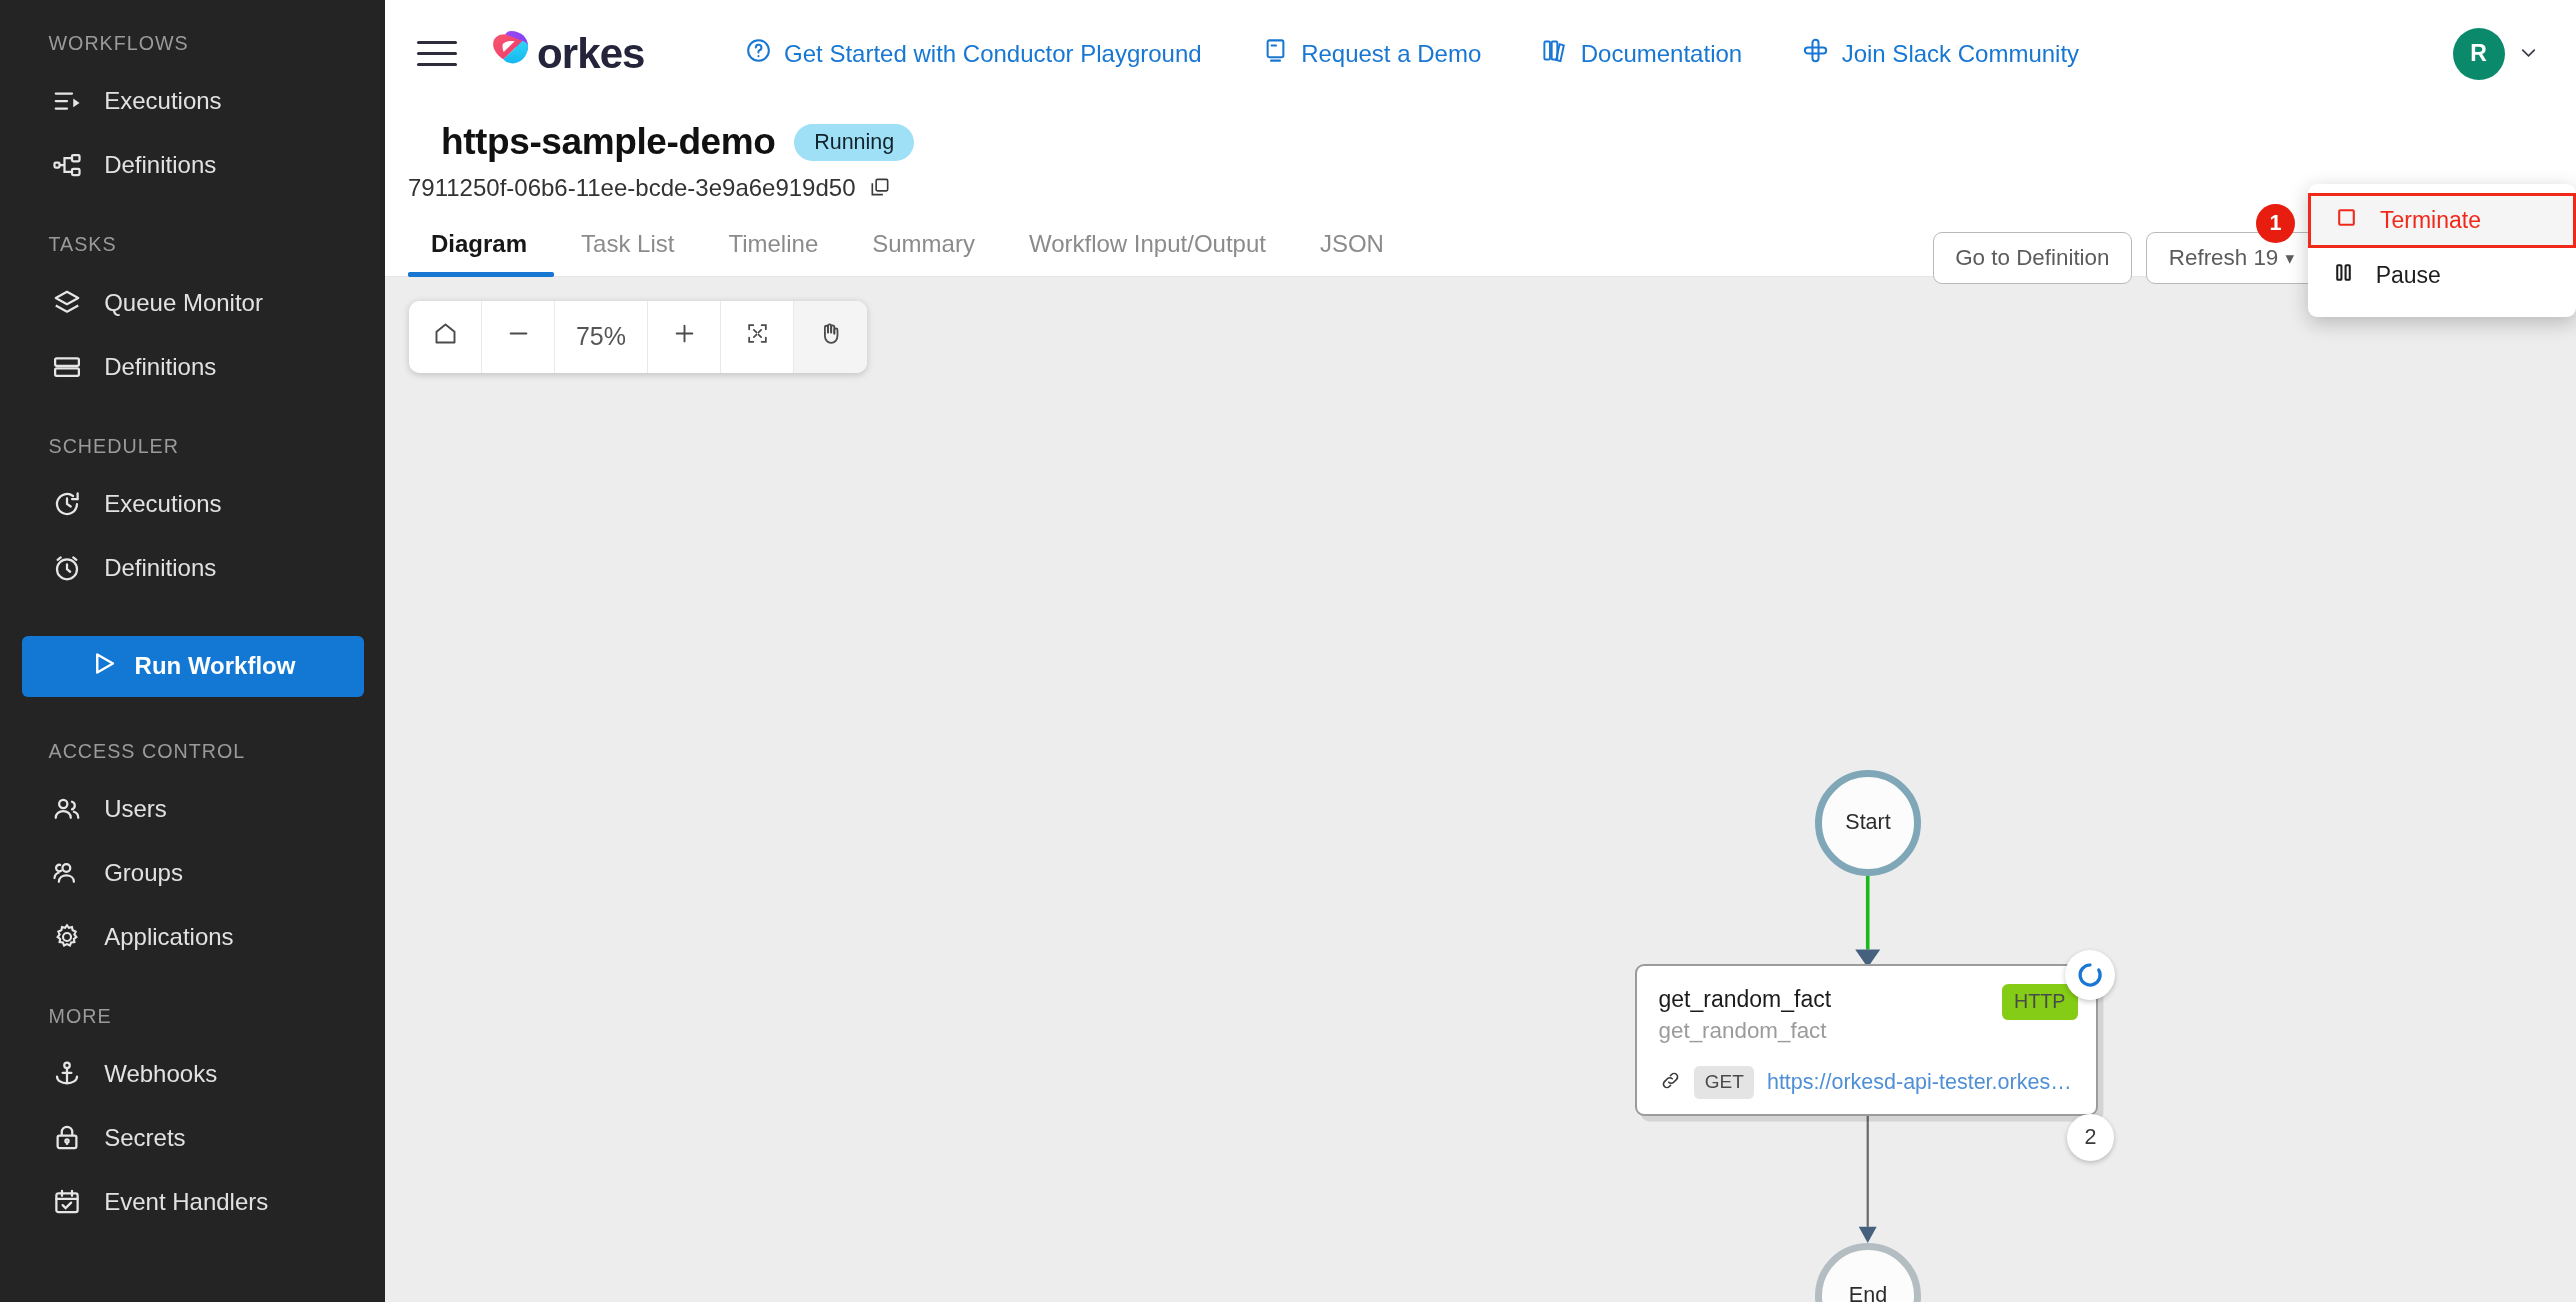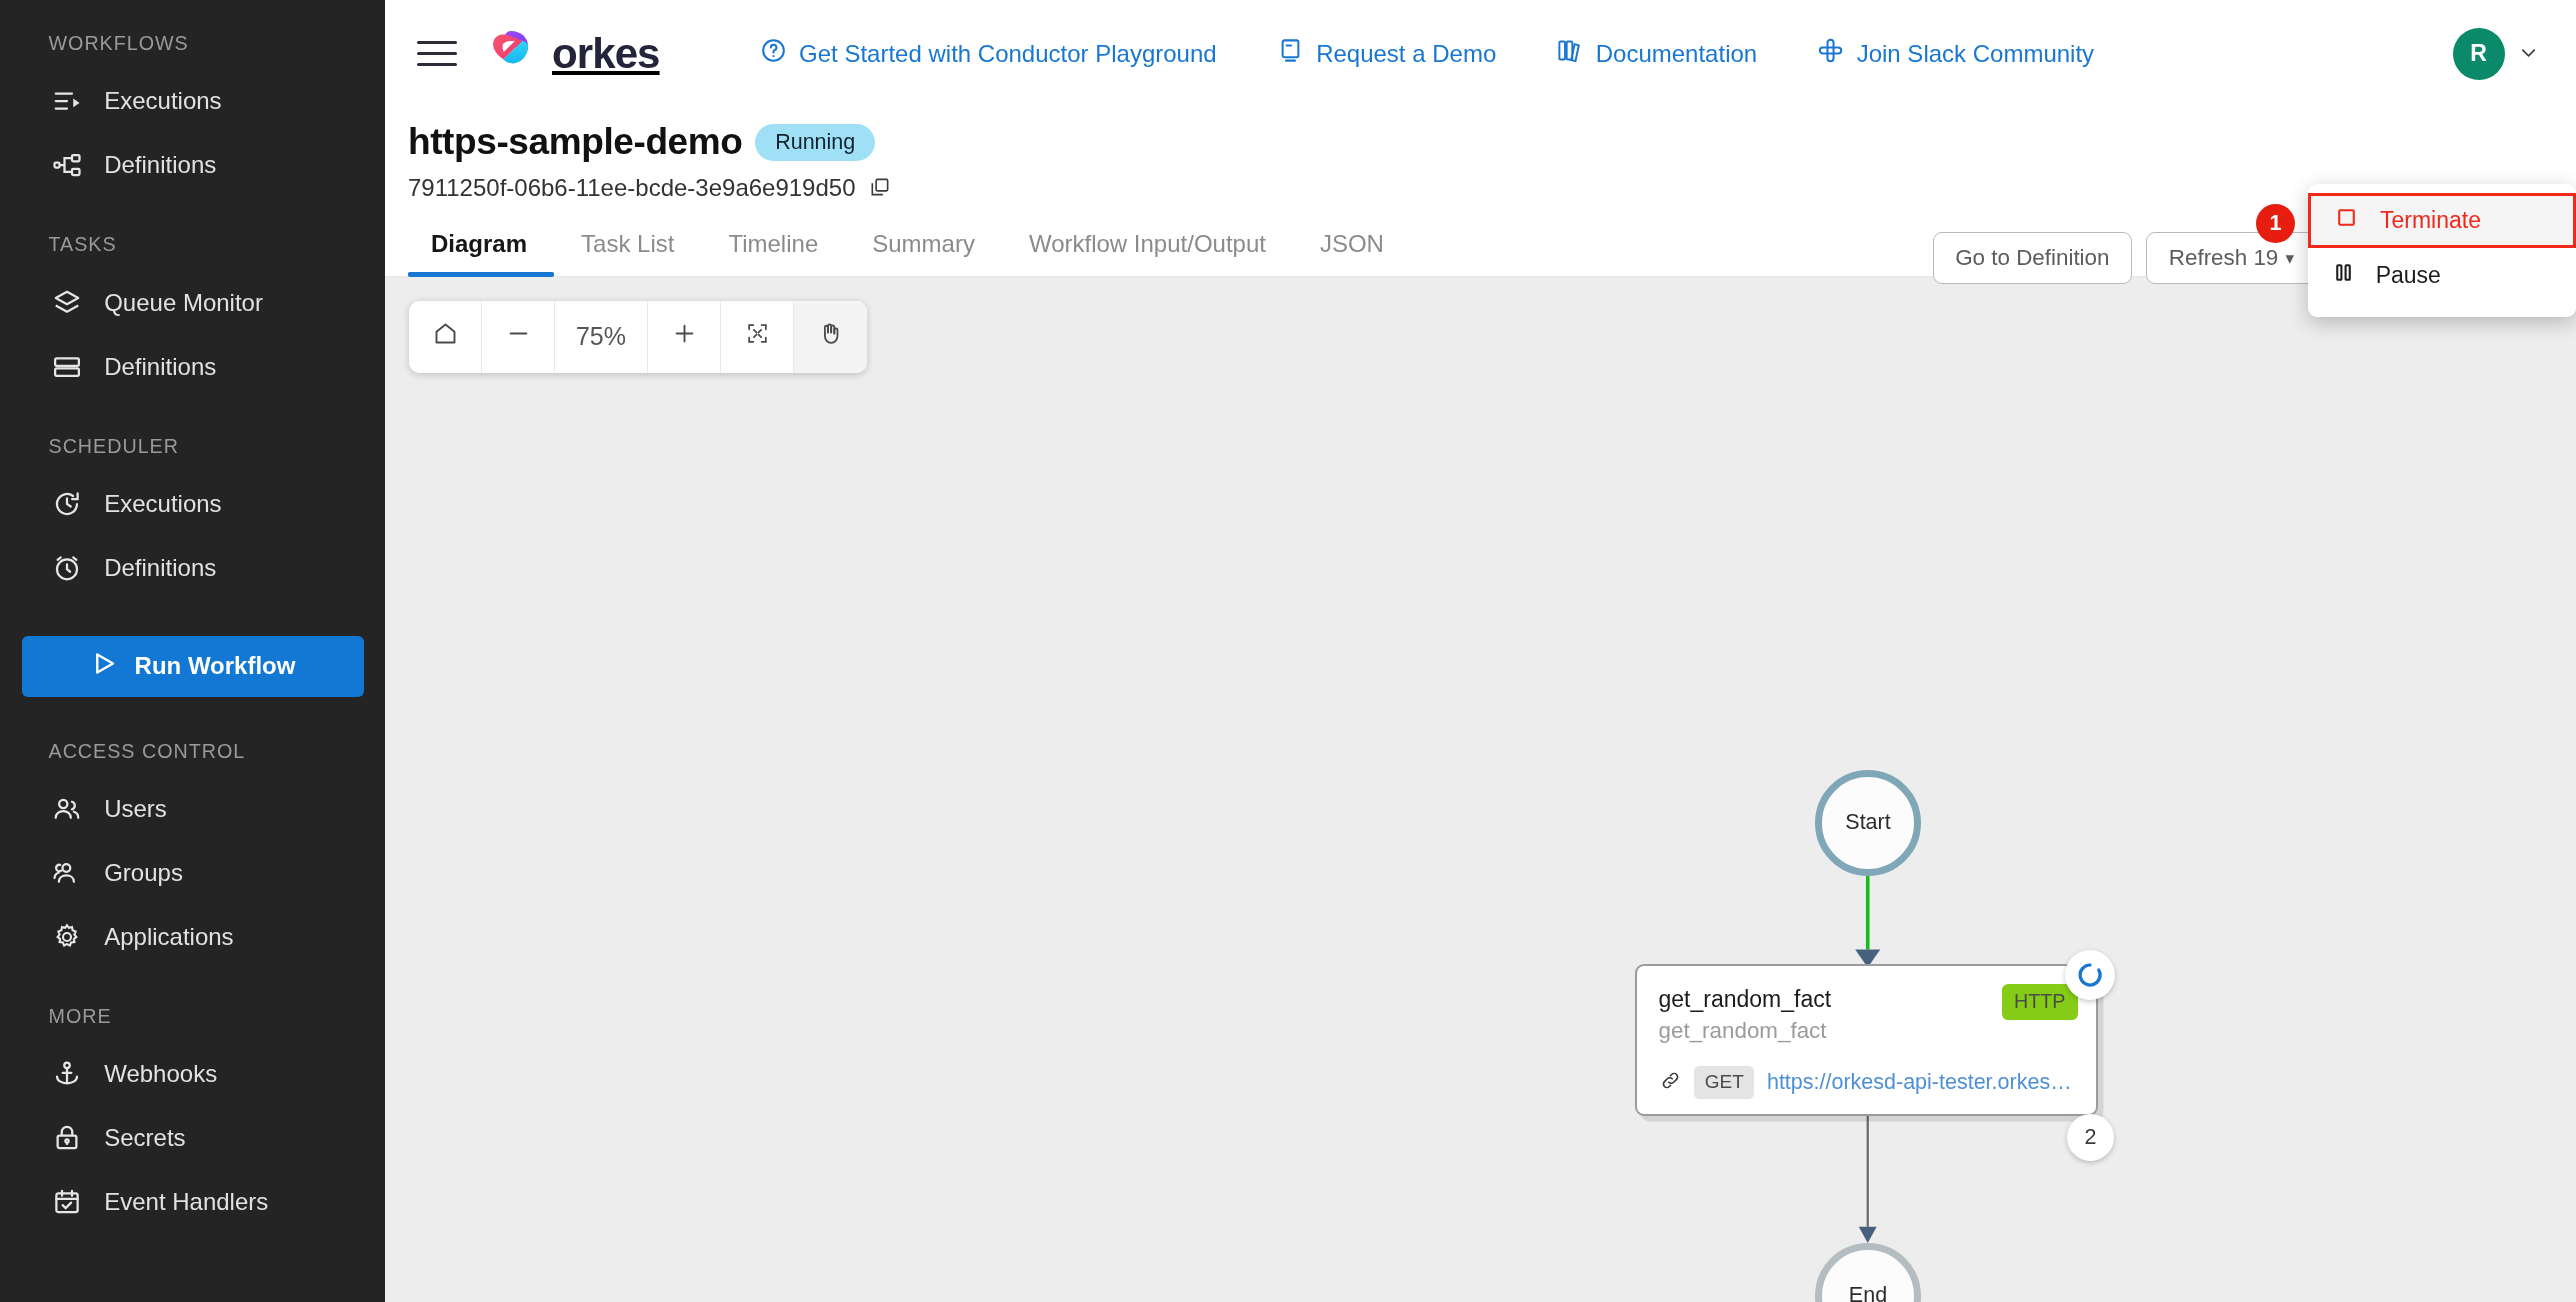--- a/index.html
+++ b/index.html
@@ -73,40 +73,40 @@
     position: relative;
     z-index: 5;
   }
   .hamburger {
     width: 50px; height: 50px;
     display: flex; flex-direction: column; justify-content: center; gap: 8px;
     cursor: pointer; padding: 0 5.4px;
     margin-right: 23px;
   }
   .hamburger i { display: block; height: 2.7px; background: #2d2d3a; border-radius: 1.8px; }
-  .brand { display: flex; align-items: center; gap: 15px; cursor: pointer; text-decoration: underline; }
+  .brand { display: flex; align-items: center; gap: 0; cursor: pointer; }
   .brand-word { font-size: 42px; font-weight: 700; color: #24243a; letter-spacing: -0.9px; }
   .nav-links { display: flex; align-items: center; margin-left: 70px; gap: 0; flex: 1 1 auto; }
   .nav-link {
     display: flex; align-items: center; gap: 12.5px;
     color: #1877d2; font-size: 24px; cursor: pointer;
     padding: 0 30px;
     white-space: nowrap;
   }
   .avatar-wrap { display: flex; align-items: center; gap: 12.5px; cursor: pointer; margin-left: 25px; }
   .avatar {
     width: 52px; height: 52px; border-radius: 50%;
     background: #0a8a6a; color: #fff;
     display: flex; align-items: center; justify-content: center;
     font-size: 23px; font-weight: 600;
   }
 
   
   #pagehead { padding: 0 36px 0 23px; background: #fff; position: relative; z-index: 4; }
-  .title-row { display: flex; align-items: center; gap: 13px; padding-top: 14.3px; }
+  .title-row { display: flex; align-items: center; gap: 19px; padding-top: 14.3px; margin-left: 33px; }
   .page-title { font-size: 37px; font-weight: 700; color: #111; letter-spacing: -0.4px; }
   .status-chip {
     background: #9fe0f7; color: #12232b;
     border-radius: 19.7px; padding: 6.3px 19.7px;
     font-size: 21.5px;
   }
   .idrow { display: flex; align-items: center; gap: 12.5px; margin-top: 10.7px; }
   .wfid { font-size: 24px; color: #333; }
   .copy-btn { cursor: pointer; width: 25px; height: 25px; display:flex; align-items:center; }
 

